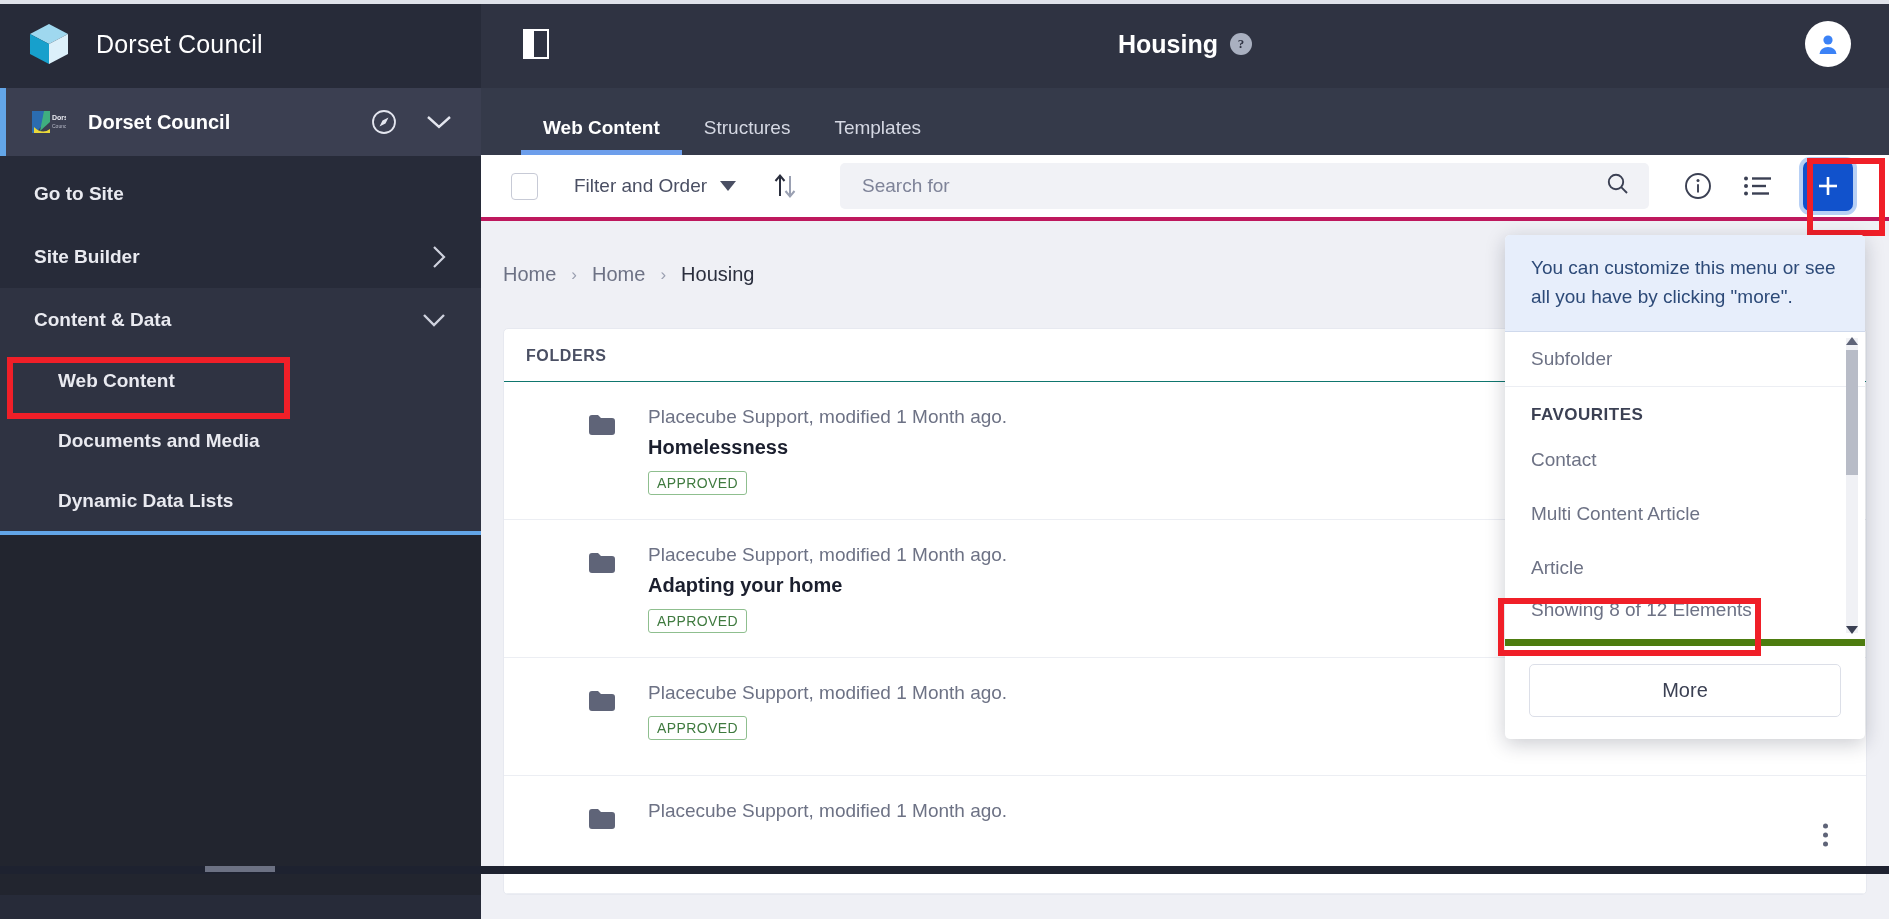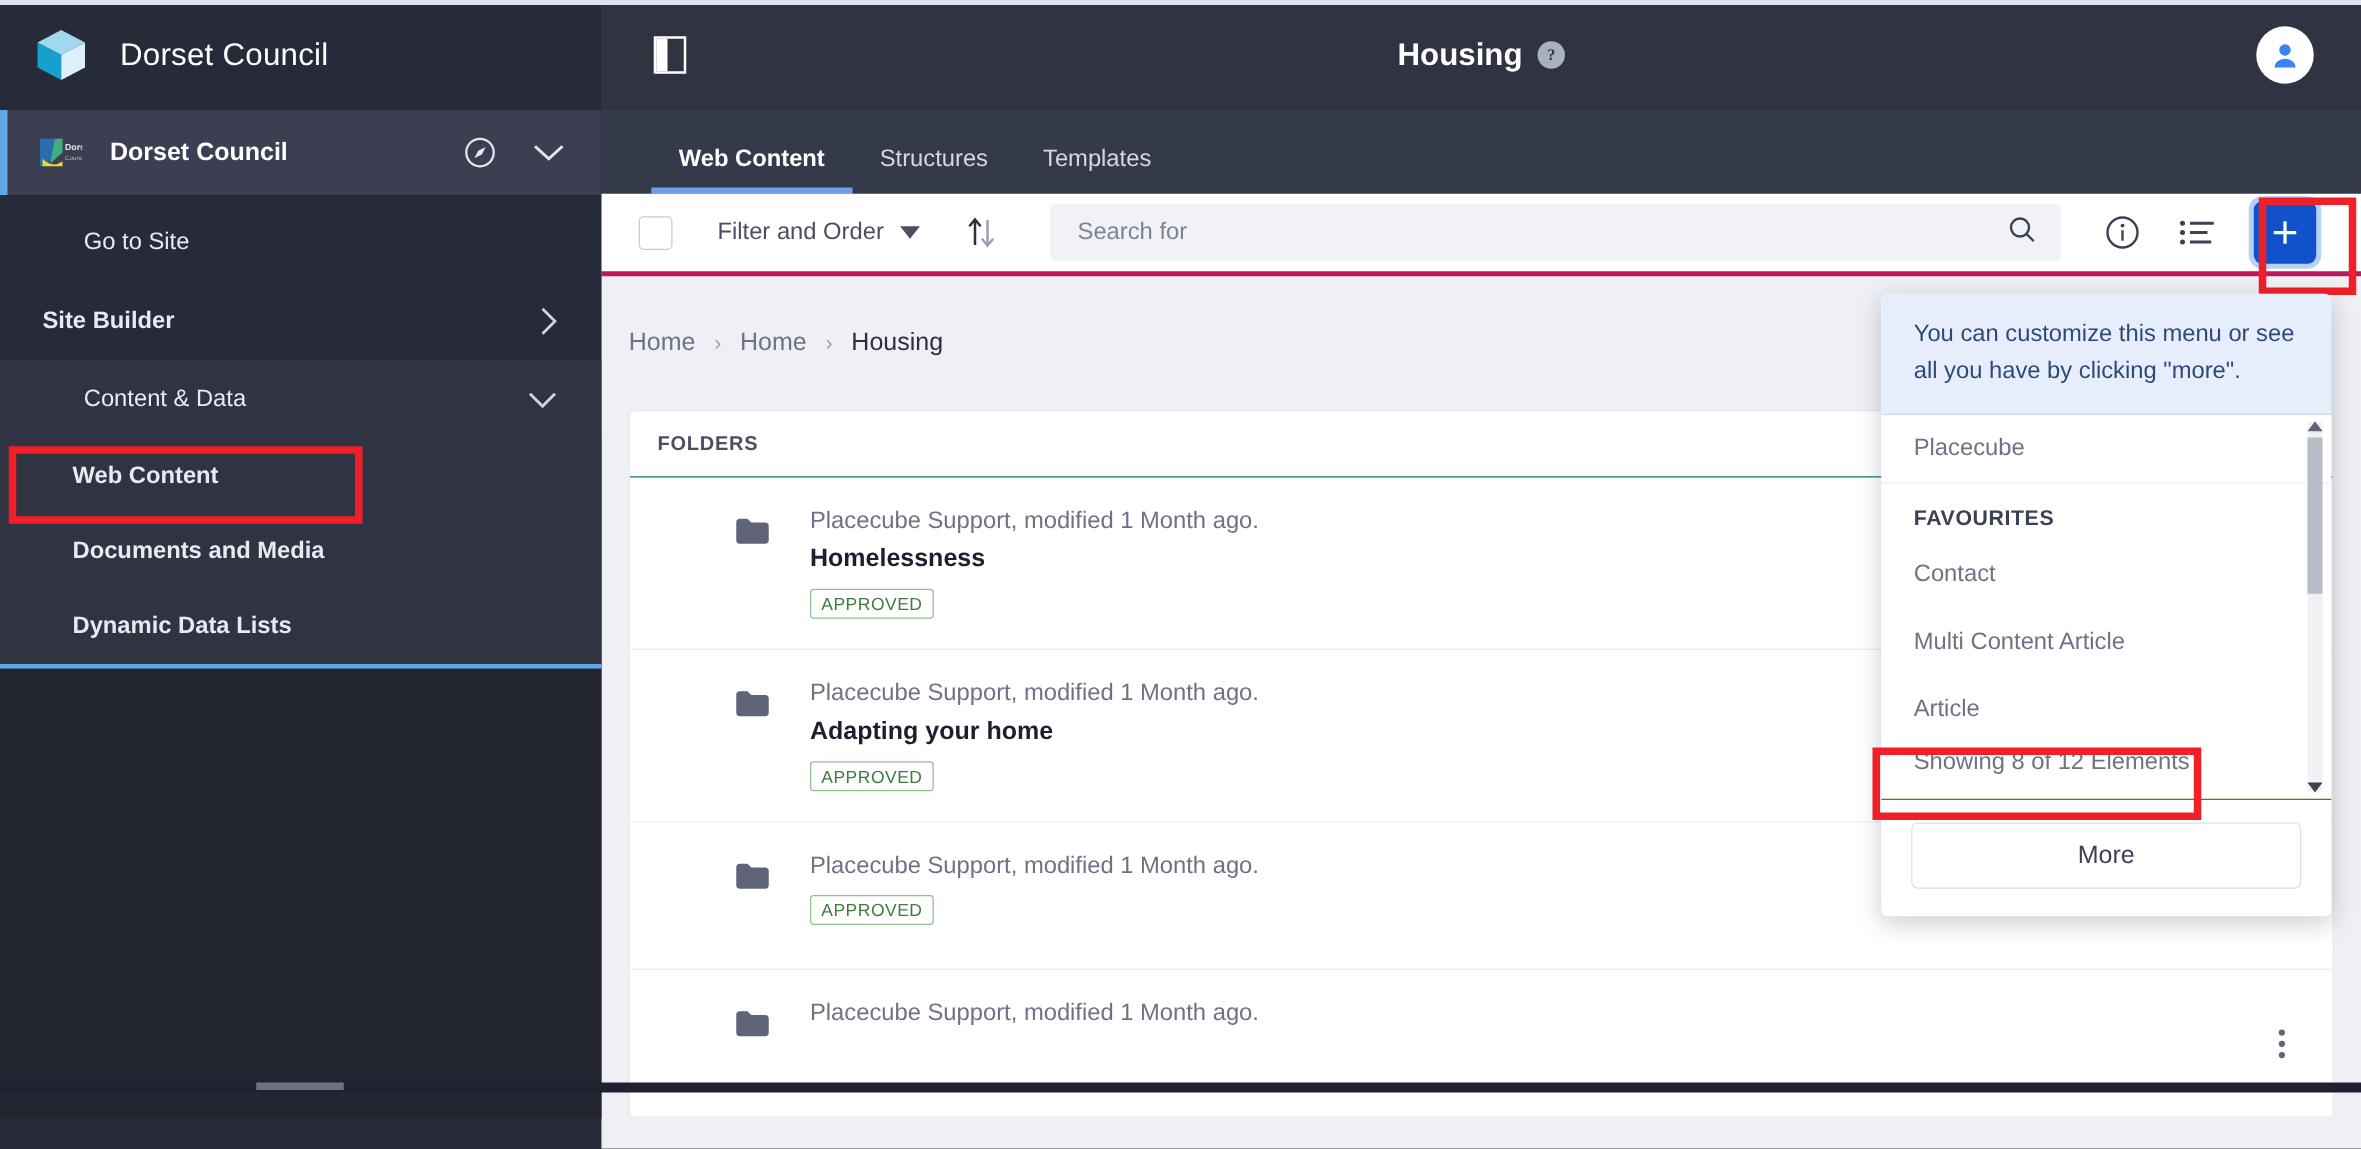--- a/index.html
+++ b/index.html
@@ -71,21 +71,21 @@
   .nav-section-top { background: #272b39; padding-top: 6px; }
   .nav-item {
     height: 63px;
     display: flex; align-items: center;
     padding-left: 34px;
     color: #e9eaf0;
     font-size: 19px;
     position: relative;
     font-weight: bold;
   }
-  .nav-item.bold { font-weight: normal; margin-left: 33px; }
+  .nav-item.bold { font-weight: bold; }
   .nav-chevron {
     position: absolute; right: 34px; top: 50%;
     transform: translateY(-50%);
     color: #cfd2de;
     display: flex;
   }
   .nav-group { background: #2f3342; }
   .nav-group .nav-item { background: #2f3342; }
   .nav-sub { background: #353a4a; }
   .nav-sub .nav-item {
@@ -329,21 +329,21 @@
   .dd-section {
     padding: 18px 26px 8px 26px;
     font-size: 17px; font-weight: bold;
     color: #3b4053; letter-spacing: .5px;
   }
   .dd-showing {
     padding: 4px 26px 16px 26px;
     font-size: 19px; color: #6d7285;
   }
   .dd-footer {
-    border-top: 1px solid #4d7c0f;
+    border-top: 7px solid #4d7c0f;
     padding: 18px 24px 22px 24px;
   }
   .dd-more {
     width: 100%;
     border: 1px solid #dcdfe8;
     border-radius: 5px;
     background: #fff;
     padding: 14px 0;
     font-size: 20px;
     color: #3b4053;
@@ -636,21 +636,21 @@
           <i></i>
             <i></i>
             <i></i>
         </span>
       </div>
     </div>
 
     <div class="dropdown">
       <div class="dd-hint">You can customize this menu or see all you have by clicking "more".</div>
       <div class="dd-scroll">
-        <div class="dd-item">Placecube</div>
+        <div class="dd-item">Subfolder</div>
         <div class="dd-sep"></div>
         <div class="dd-section">FAVOURITES</div>
         <div class="dd-item">Contact</div>
         <div class="dd-item">Multi Content Article</div>
         <div class="dd-item">Article</div>
         <div class="dd-showing">Showing 8 of 12 Elements</div>
 
         <div class="dd-track"></div>
         <div class="dd-thumb"></div>
         <div class="dd-arrow-up">

